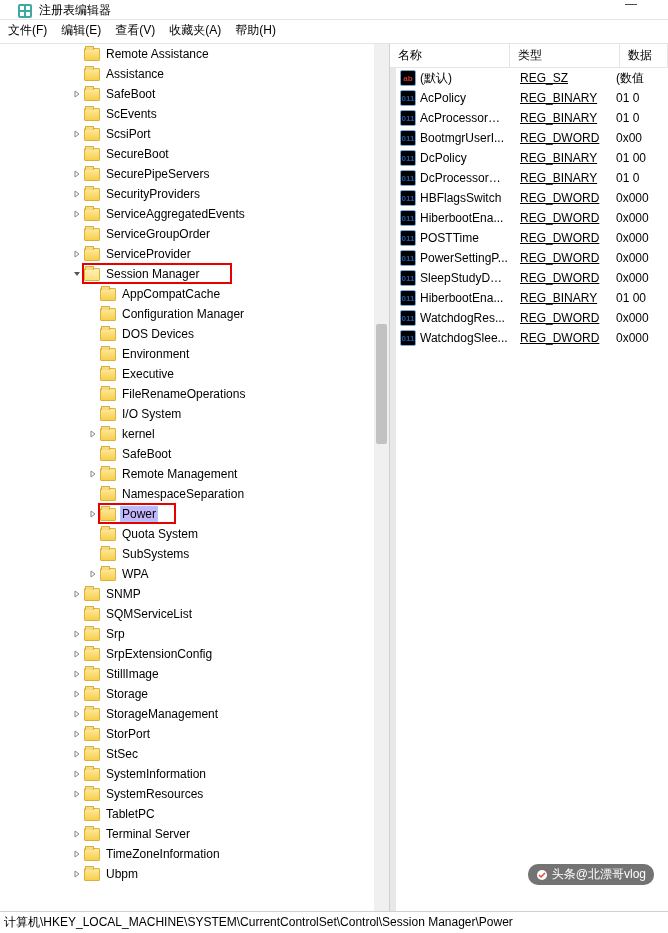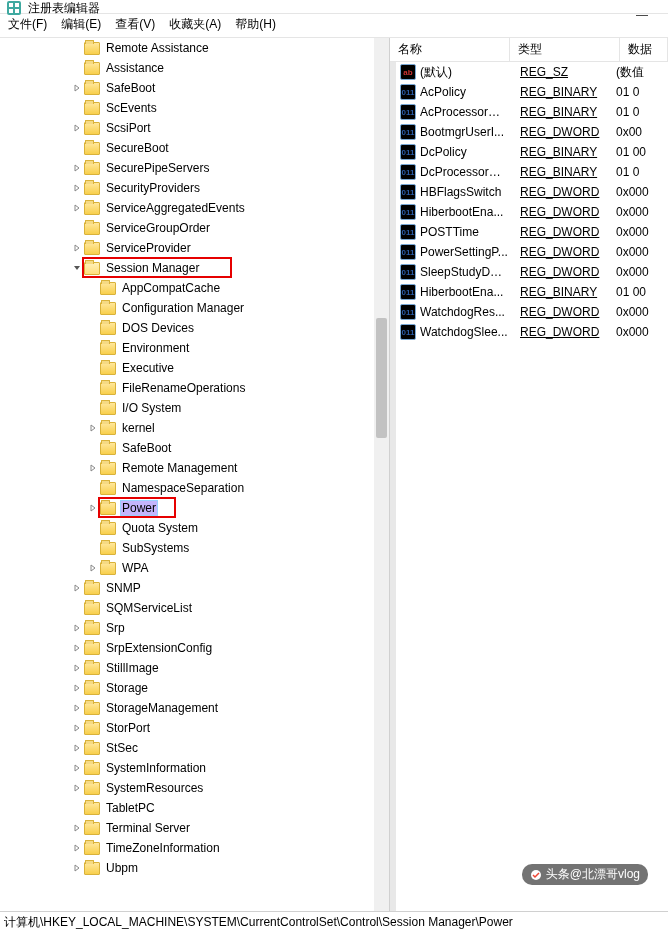--- a/index.html
+++ b/index.html
@@ -1,17 +1,17 @@
 <!DOCTYPE html>
 <html><head>
 <meta charset="utf-8">
 <style>
 * { box-sizing: border-box; margin: 0; padding: 0; font-family: "Microsoft YaHei", "Segoe UI", sans-serif; font-size: 12px; }
 body { width: 668px; height: 933px; background: #fff; display: flex; flex-direction: column; overflow: hidden; }
-.titlebar { height: 14px; background: #fff; display: flex; align-items: flex-start; padding: 0 6px; border-bottom: 1px solid #e5e5e5; }
+.titlebar { height: 20px; background: #fff; display: flex; align-items: flex-end; padding: 0 17px; border-bottom: 1px solid #e5e5e5; }
 .titlebar .app-icon { width: 16px; height: 16px; margin-right: 6px; display: inline-flex; align-items: center; justify-content: center; }
 .titlebar .title { flex: 1; }
 .titlebar .win-btn { width: 40px; height: 30px; display: flex; align-items: center; justify-content: center; color: #333; }
 .menubar { height: 24px; display: flex; align-items: center; padding: 3px 8px 6px 8px; gap: 14px; border-bottom: 1px solid #e5e5e5; }
 .menubar .menu-item { cursor: default; }
 .content { flex: 1; display: flex; overflow: hidden; position: relative; }
 .tree-panel { width: 390px; overflow: hidden; position: relative; border-right: 1px solid #d0d0d0; }
 .tree { position: absolute; left: -60px; top: 0; width: 448px; }
 .tree-row { height: 20px; display: flex; align-items: center; white-space: nowrap; }
 .tree-row .expander { width: 14px; height: 14px; flex-shrink: 0; display: inline-flex; align-items: center; justify-content: center; color: #777; font-size: 10px; margin-left: 2px; }
@@ -26,21 +26,21 @@
 .list-header { height: 24px; display: flex; align-items: center; border-bottom: 1px solid #e5e5e5; background: #fff; }
 .list-header .col { padding: 0 8px; border-right: 1px solid #e5e5e5; height: 100%; display: flex; align-items: center; }
 .list-body { position: absolute; top: 24px; left: 6px; right: 0; bottom: 0; }
 .list-row { height: 20px; display: flex; align-items: center; }
 .list-row .icon { width: 16px; height: 16px; margin-left: 4px; margin-right: 4px; flex-shrink: 0; border: 1px solid #7aa9d6; border-radius: 2px; display: inline-flex; align-items: center; justify-content: center; background: #000000; font-size: 8px; color: #c33; font-weight: bold; }
 .list-row .icon.bin { color: #2a5ca8; }
 .list-row .name { width: 100px; padding-right: 12px; overflow: hidden; text-overflow: ellipsis; white-space: nowrap; }
 .list-row .type { width: 96px; padding-right: 6px; overflow: hidden; text-overflow: ellipsis; white-space: nowrap; text-decoration: underline; }
 .list-row .data { flex: 1; overflow: hidden; text-overflow: clip; white-space: nowrap; }
 .statusbar { height: 22px; border-top: 1px solid #d0d0d0; display: flex; align-items: center; padding: 0 4px; font-size: 12px; overflow: hidden; white-space: nowrap; }
-.watermark { position: absolute; right: 20px; bottom: 26px; font-size: 12px; color: #fff; background: rgba(0,0,0,0.55); padding: 2px 8px; border-radius: 10px; display: flex; align-items: center; gap: 4px; }
+.watermark { position: absolute; right: 14px; bottom: 26px; font-size: 12px; color: #fff; background: rgba(0,0,0,0.55); padding: 2px 8px; border-radius: 10px; display: flex; align-items: center; gap: 4px; }
 .tscroll { position: absolute; right: 0; top: 0; bottom: 0; width: 15px; background: #f0f0f0; }
 .tscroll .thumb { position: absolute; left: 2px; right: 2px; top: 280px; height: 120px; background: #c2c2c2; border-radius: 2px; }
 .col-name { width: 120px; }
 .col-type { width: 110px; }
 .col-data { flex: 1; }
 </style>
 </head>
 <body>
 
 <div class="titlebar">

